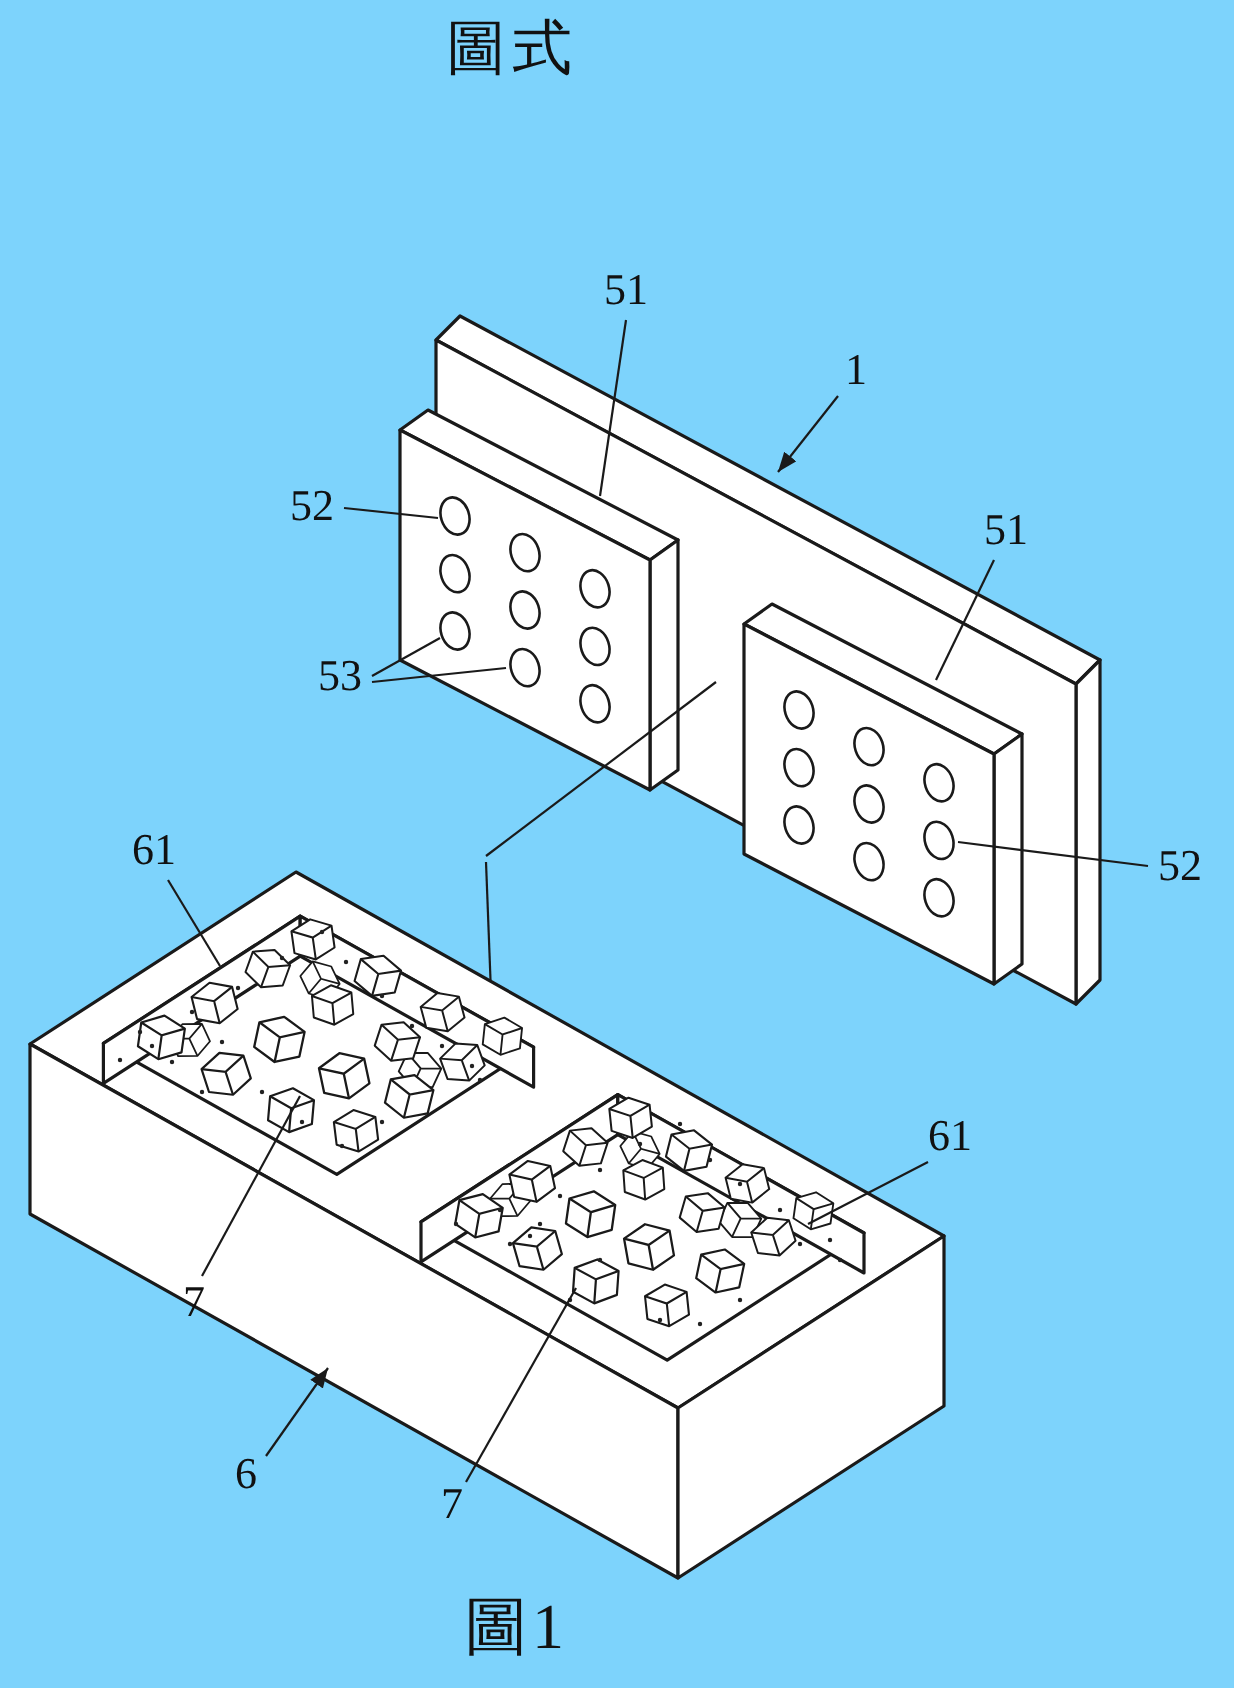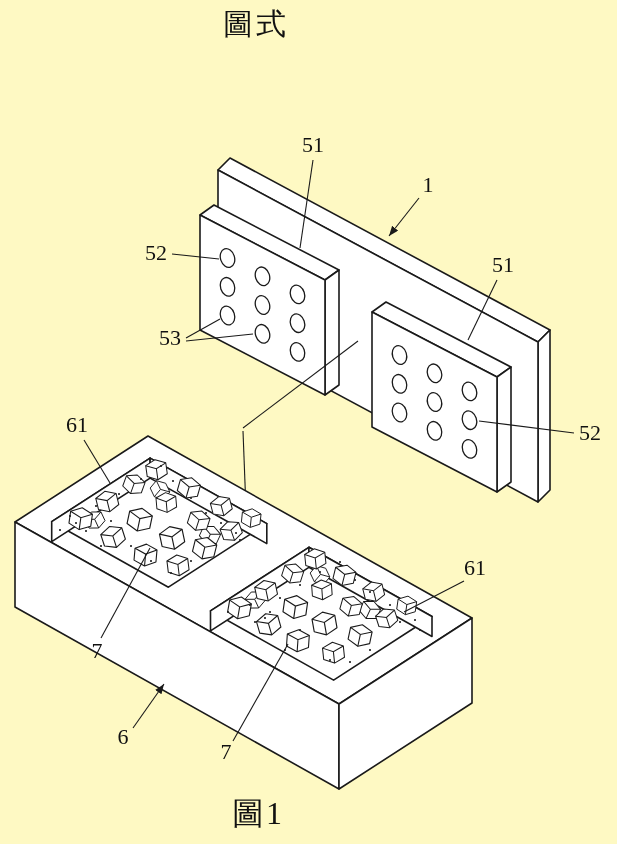--- a/index.html
+++ b/index.html
@@ -1,17 +1,17 @@
 <!DOCTYPE html>
 <html><head>
 <meta charset="utf-8">
 <style>
   html,body { margin:0; padding:0; background:#ffffff; }
   .page {
-    width:617px; height:844px; position:relative; background:#fef9c3;
+    width:617px; height:844px; position:relative; background:#7dd3fc;
     font-family:"Liberation Serif","DejaVu Serif",serif; overflow:hidden;
   }
   svg { display:block; }
   .shape { fill:#ffffff; stroke:#1a1a1a; stroke-width:1.6; stroke-linejoin:round; }
   .thin  { stroke:#1a1a1a; stroke-width:1.1; fill:none; }
   .leader{ stroke:#1a1a1a; stroke-width:1.1; fill:none; }
   .hole  { fill:#ffffff; stroke:#1a1a1a; stroke-width:1.3; }
   .callout { font-size:22px; fill:#111111; }
   .title-text { font-size:30px; fill:#111111; letter-spacing:3px; }
   .caption-text { font-size:32px; fill:#111111; letter-spacing:2px; }

